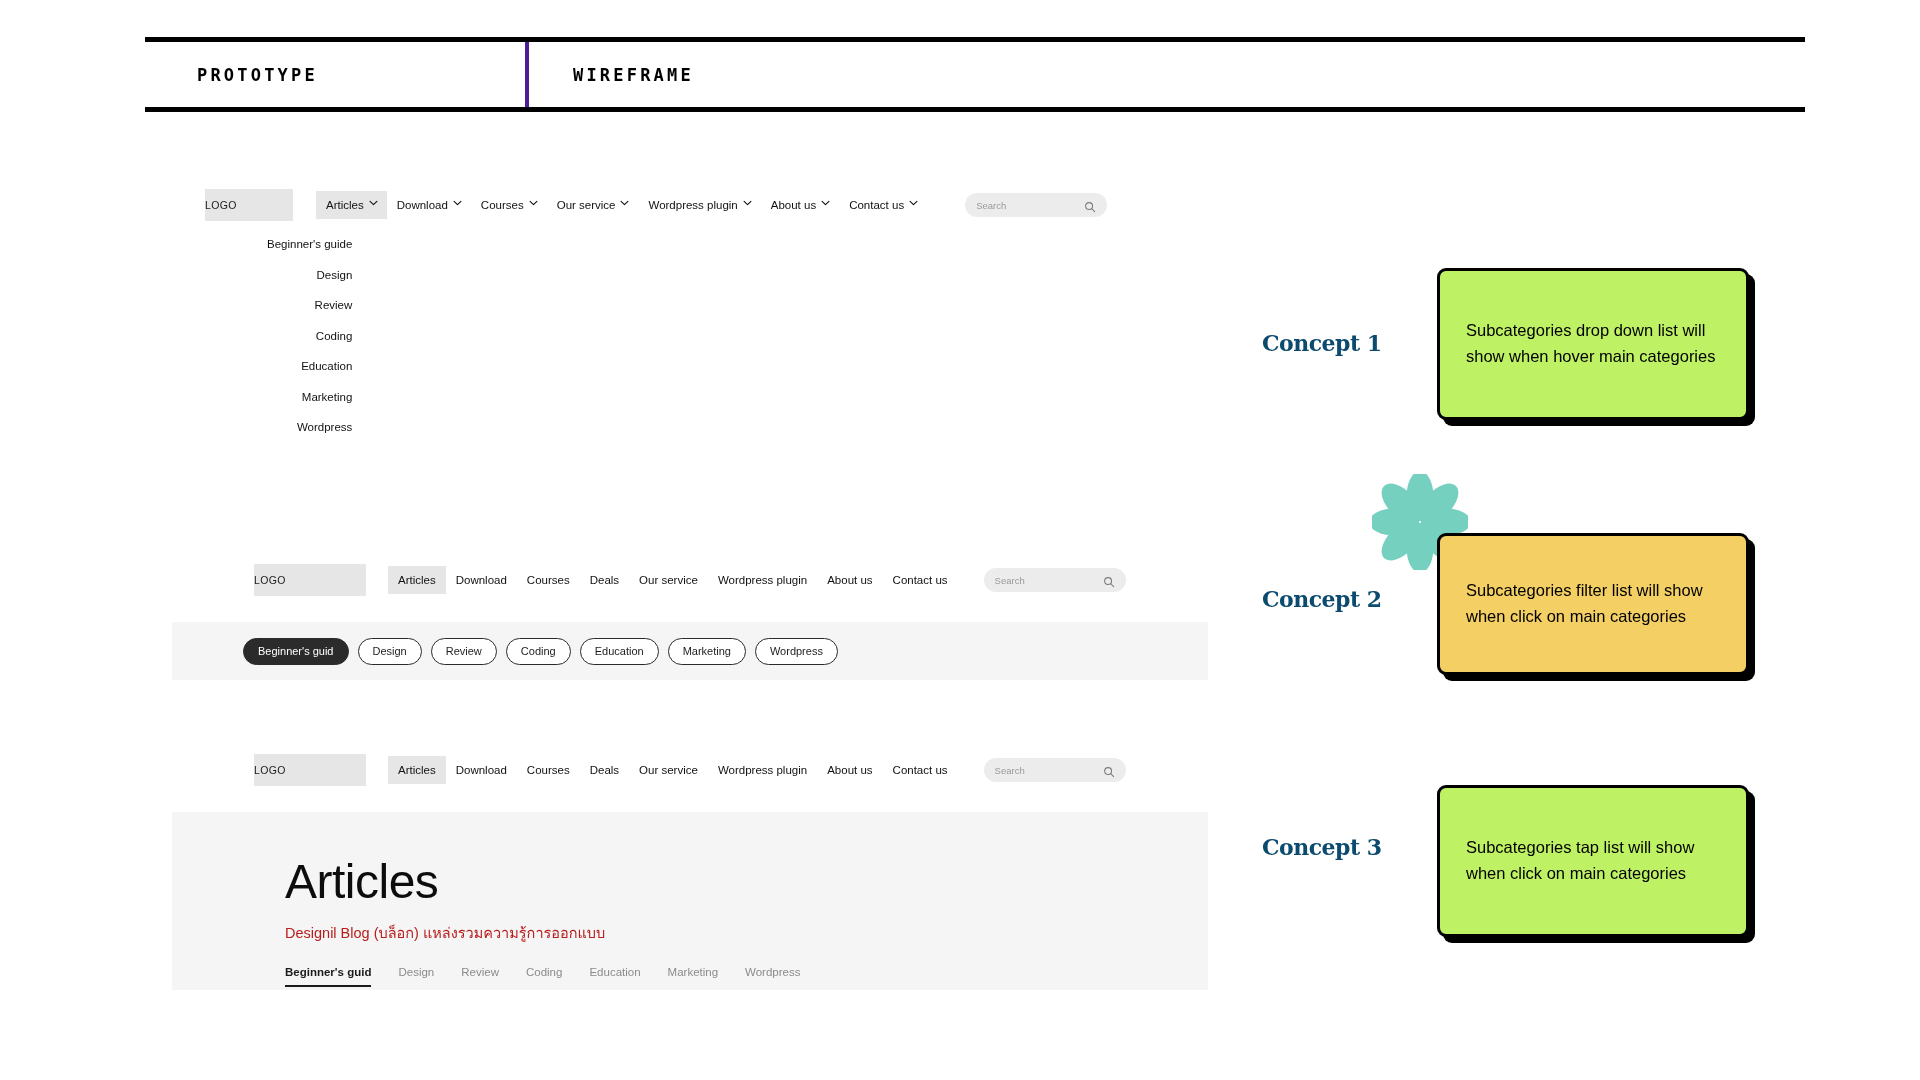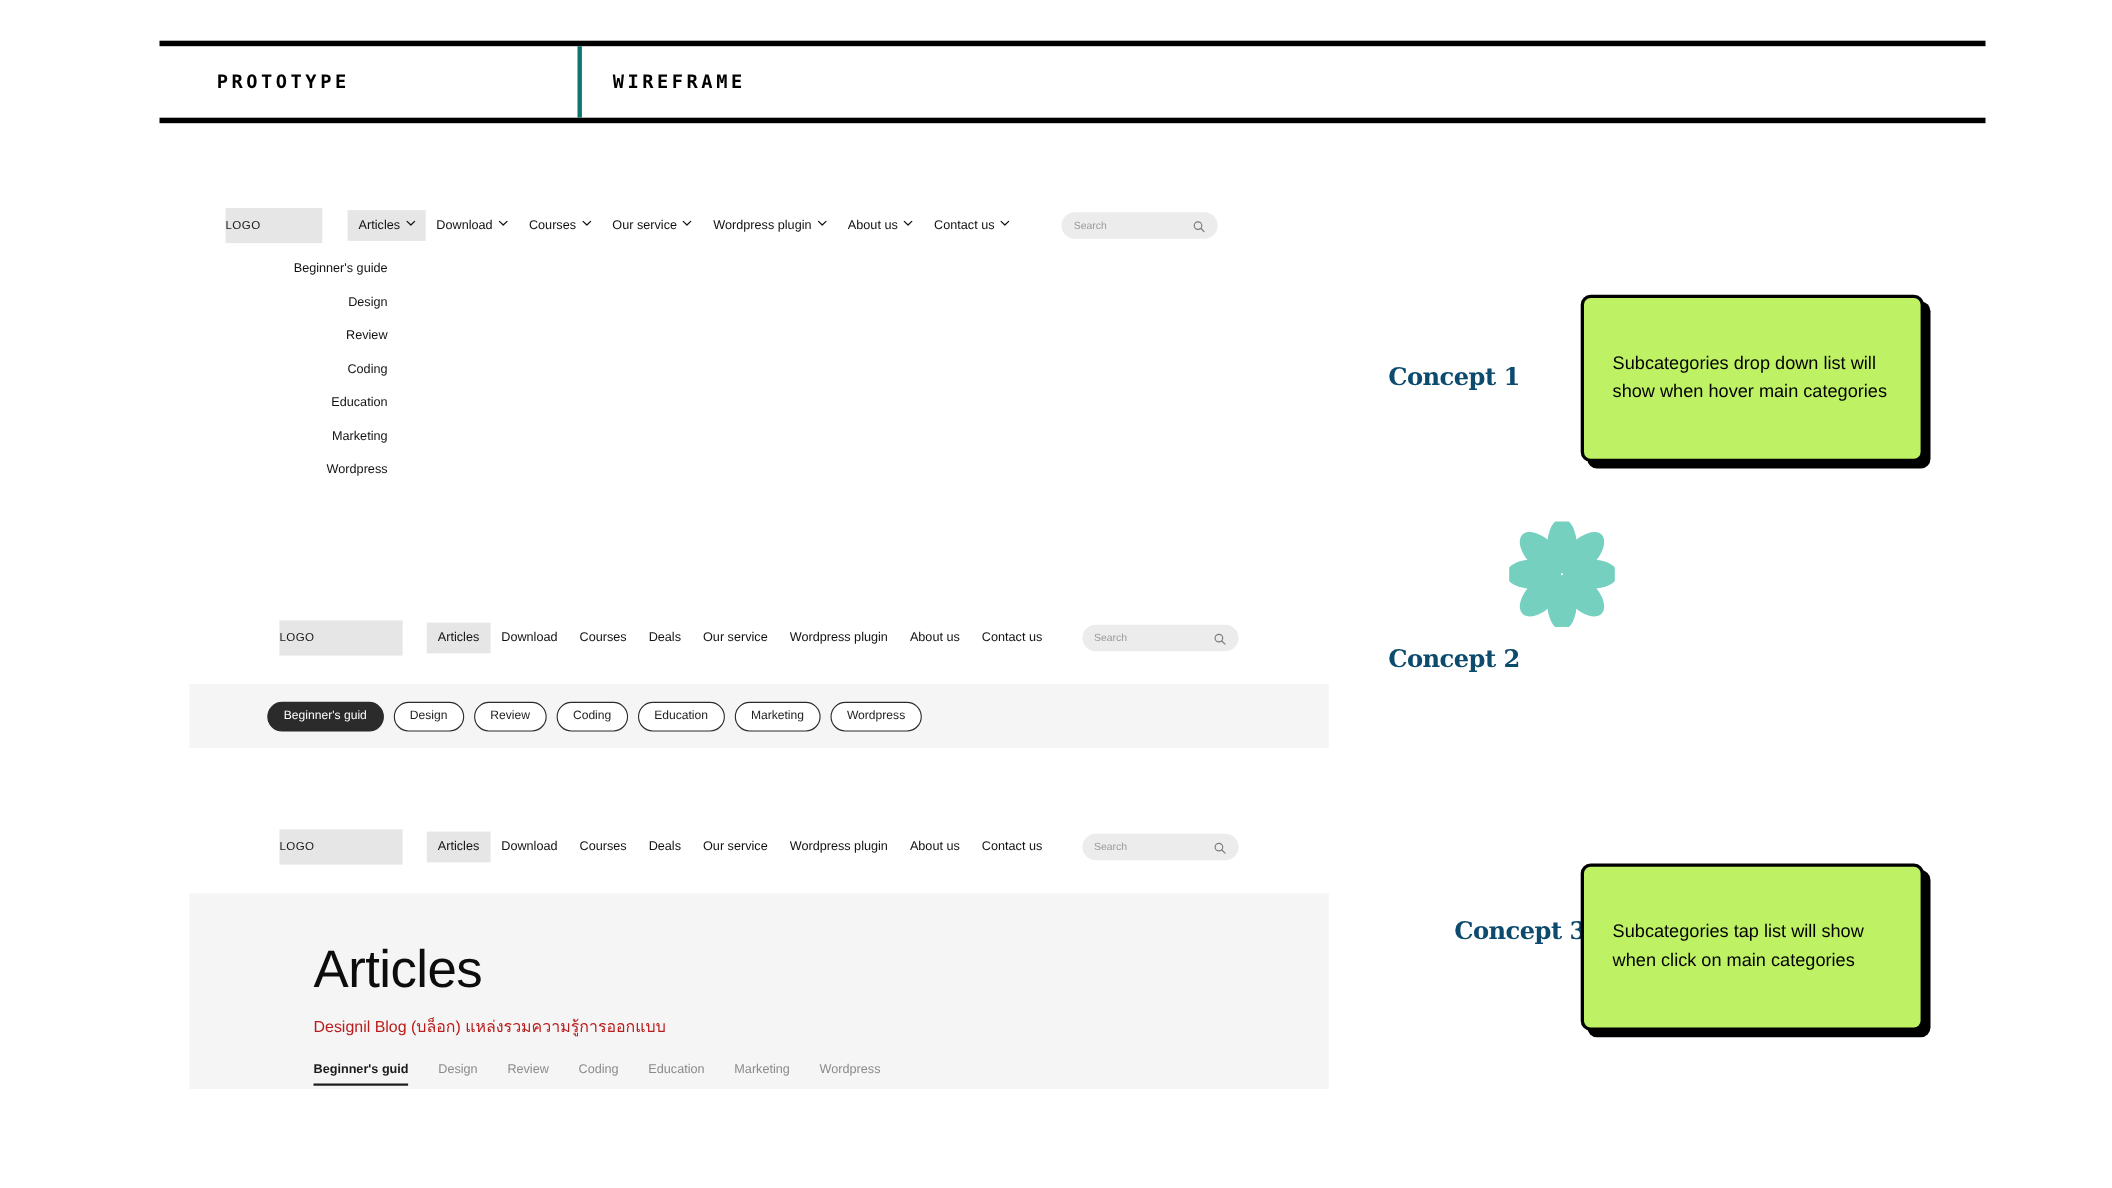--- a/index.html
+++ b/index.html
@@ -19,21 +19,21 @@
     width: 1660px; height: 75px;
     border-top: 5px solid #000;
     border-bottom: 5px solid #000;
     display: flex;
     align-items: stretch;
   }
   .banner-cell {
     display: flex; align-items: center;
   }
   .banner-cell.left  { width: 380px; padding-left: 52px; }
-  .banner-cell.right { flex: 1; padding-left: 28px; border-left: 4px solid #0f766e; }
+  .banner-cell.right { flex: 1; padding-left: 44px; border-left: 4px solid #4c1d95; }
   .banner-label {
     font-family: "DejaVu Sans Mono", monospace;
     font-weight: 700;
     font-size: 17px;
     letter-spacing: 3.2px;
     color: #000;
   }
 
   
   .wf-section { position: absolute; }
@@ -281,20 +281,23 @@
       <ellipse cx="0" cy="-27" rx="14" ry="26" transform="rotate(45)"></ellipse>
       <ellipse cx="0" cy="-27" rx="14" ry="26" transform="rotate(90)"></ellipse>
       <ellipse cx="0" cy="-27" rx="14" ry="26" transform="rotate(135)"></ellipse>
       <ellipse cx="0" cy="-27" rx="14" ry="26" transform="rotate(180)"></ellipse>
       <ellipse cx="0" cy="-27" rx="14" ry="26" transform="rotate(225)"></ellipse>
       <ellipse cx="0" cy="-27" rx="14" ry="26" transform="rotate(270)"></ellipse>
       <ellipse cx="0" cy="-27" rx="14" ry="26" transform="rotate(315)"></ellipse>
     </g>
   </svg>
 
+  <div class="callout yellow" style="left:1437px; top:533px; width:312px; height:142px;">
+    <p>Subcategories filter list will show when click on main categories</p>
+  </div>
 
   <div class="wf-section" style="left:172px; top:750px; width:1036px;">
 
     <div class="navbar" style="margin-left:82px;">
       <div class="logo-box" style="width:112px;">
         <span>LOGO</span>
       </div>
       <div class="nav-items" id="c3-nav" style="margin-left:22px;">
           <div class="nav-item active">
             <span>Articles</span>
@@ -340,18 +343,18 @@
           <div class="tab">Design</div>
           <div class="tab">Review</div>
           <div class="tab">Coding</div>
           <div class="tab">Education</div>
           <div class="tab">Marketing</div>
           <div class="tab">Wordpress</div>
         </div>
     </div>
   </div>
 
-  <span class="concept-label" style="left:1322px; top:834px;">Concept 3</span>
+  <span class="concept-label" style="left:1262px; top:834px;">Concept 3</span>
   <div class="callout white" style="left:1437px; top:785px; width:312px; height:152px;">
     <p>Subcategories tap list will show when click on main categories</p>
   </div>
 
 </div>
 
 </body></html>

